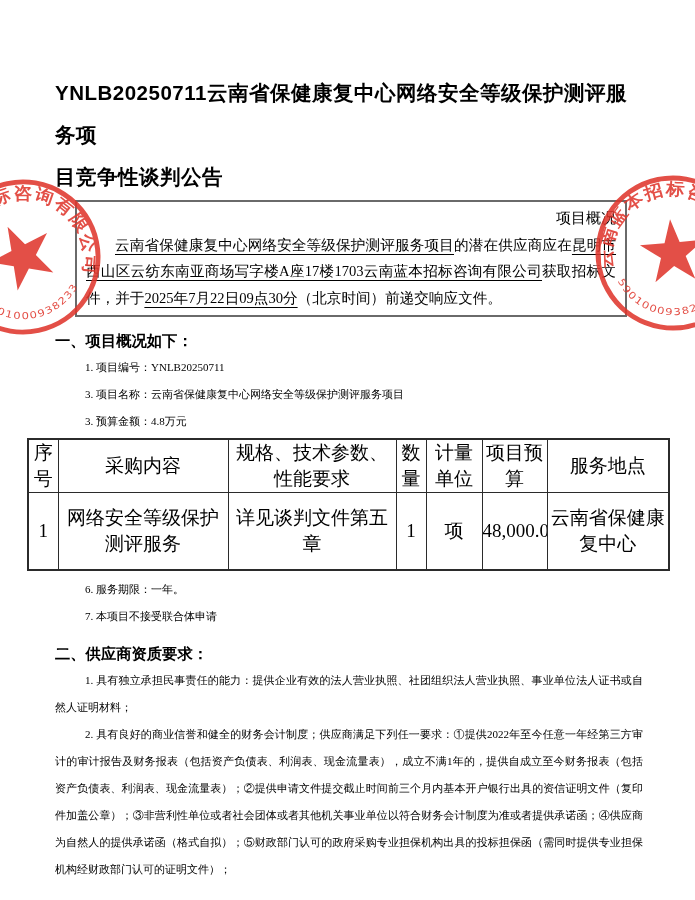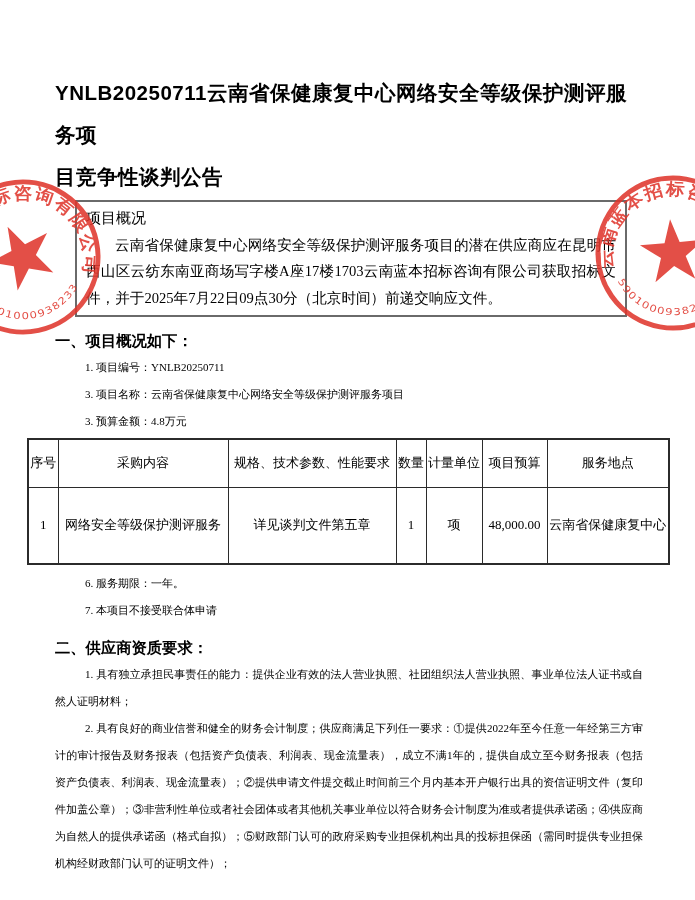--- a/index.html
+++ b/index.html
@@ -30,30 +30,31 @@
   }
   
   .overview-box {
     margin: 2px 16px 0 20px;
     border: 2px solid #6a6a6a;
     padding: 3px 9px 4px 9px;
     font-size: 14.6px;
     line-height: 26.5px;
   }
   .box-header {
-    text-align: left;
+    text-align: right;
     font-size: 15px;
     color: #000;
   }
   .box-body {
     text-align: justify;
     text-indent: 29px;
     color: #000;
   }
   .box-body .u {
+    text-decoration: underline;
     text-underline-offset: 4px;
     text-decoration-thickness: 1px;
   }
   
   .sec-heading {
     margin-top: 11px;
     font-family: "Liberation Sans", "DejaVu Sans", sans-serif;
     font-weight: bold;
     font-size: 15.3px;
     line-height: 26px;
@@ -66,21 +67,21 @@
     text-indent: 30px;
     color: #000;
   }
   .para { text-align: justify; }
   
   .proc-table {
     margin: 3px 0 5px -28px;
     width: 641px;
     border-collapse: collapse;
     table-layout: fixed;
-    font-size: 13px;
+    font-size: 19px;
     color: #000;
     border: 2px solid #2b2b2b;
   }
   .proc-table th, .proc-table td {
     border: 1.5px solid #2b2b2b;
     text-align: center;
     vertical-align: middle;
     font-weight: normal;
     padding: 0;
     overflow: hidden;

